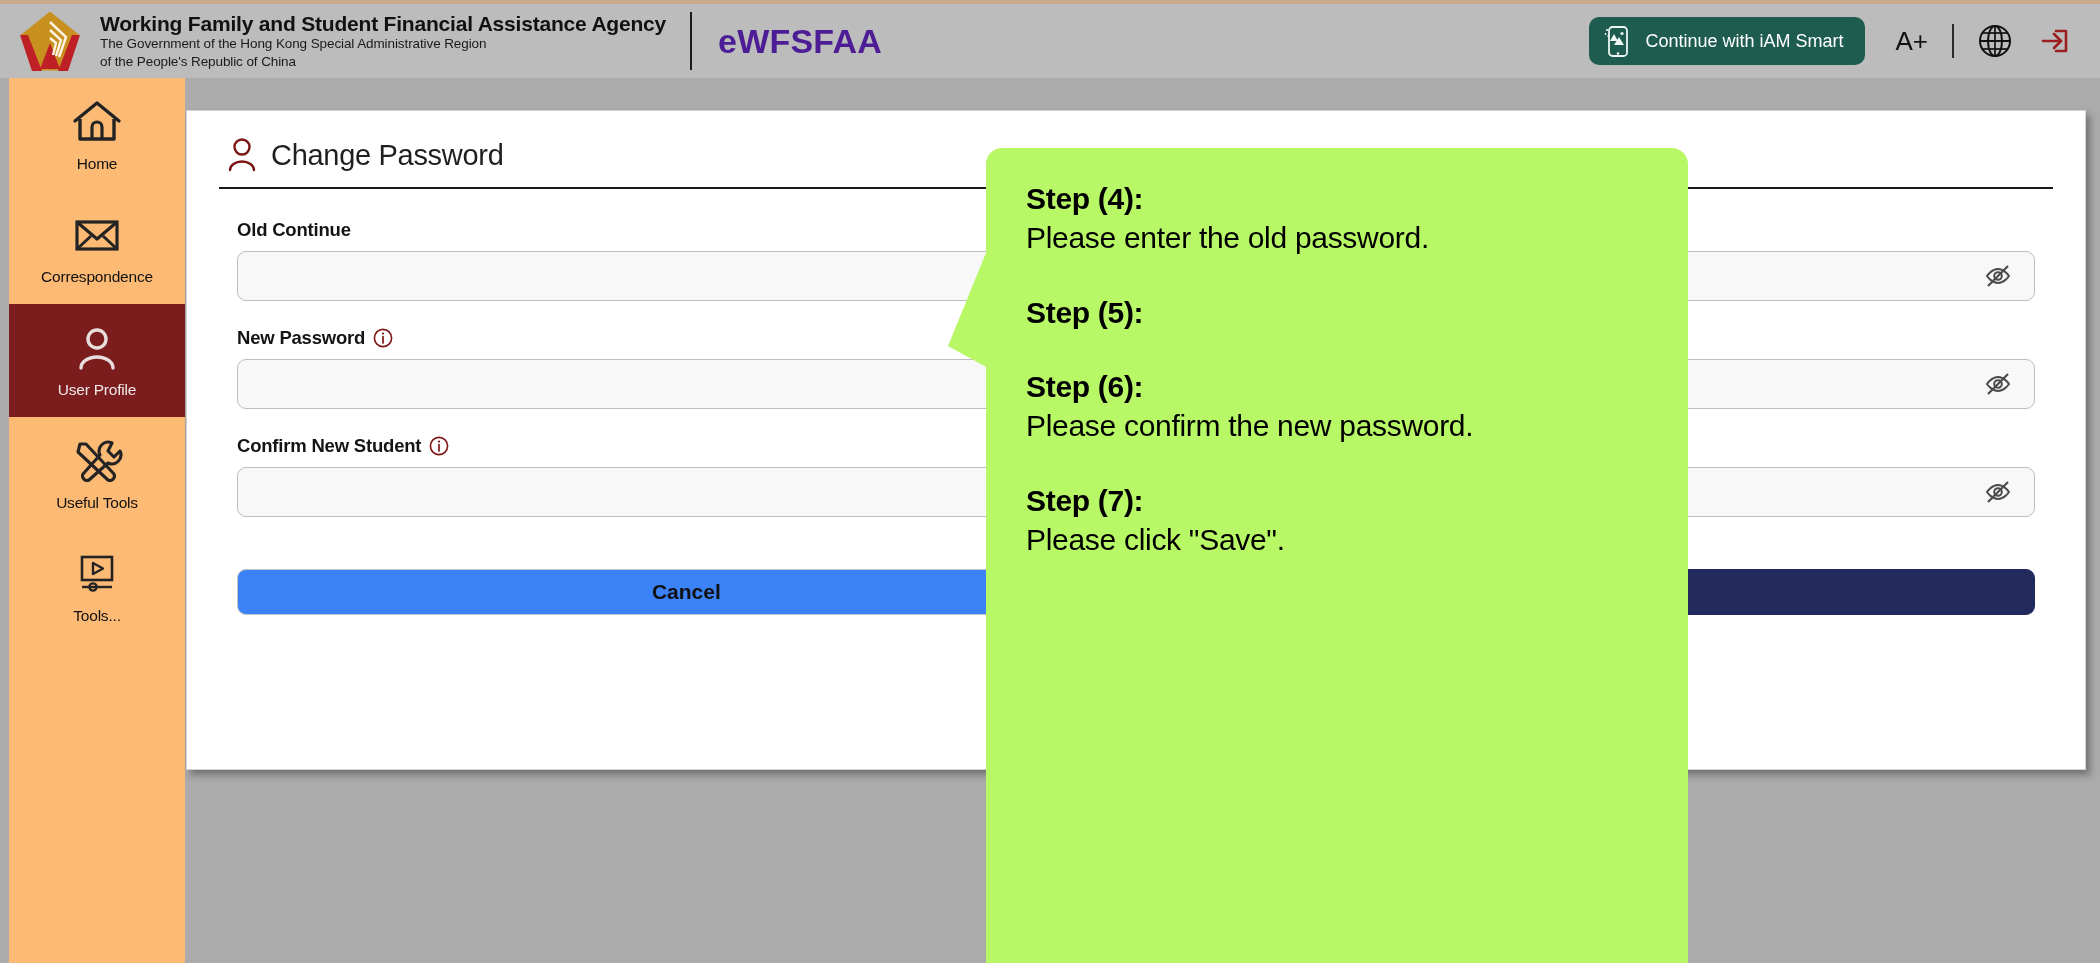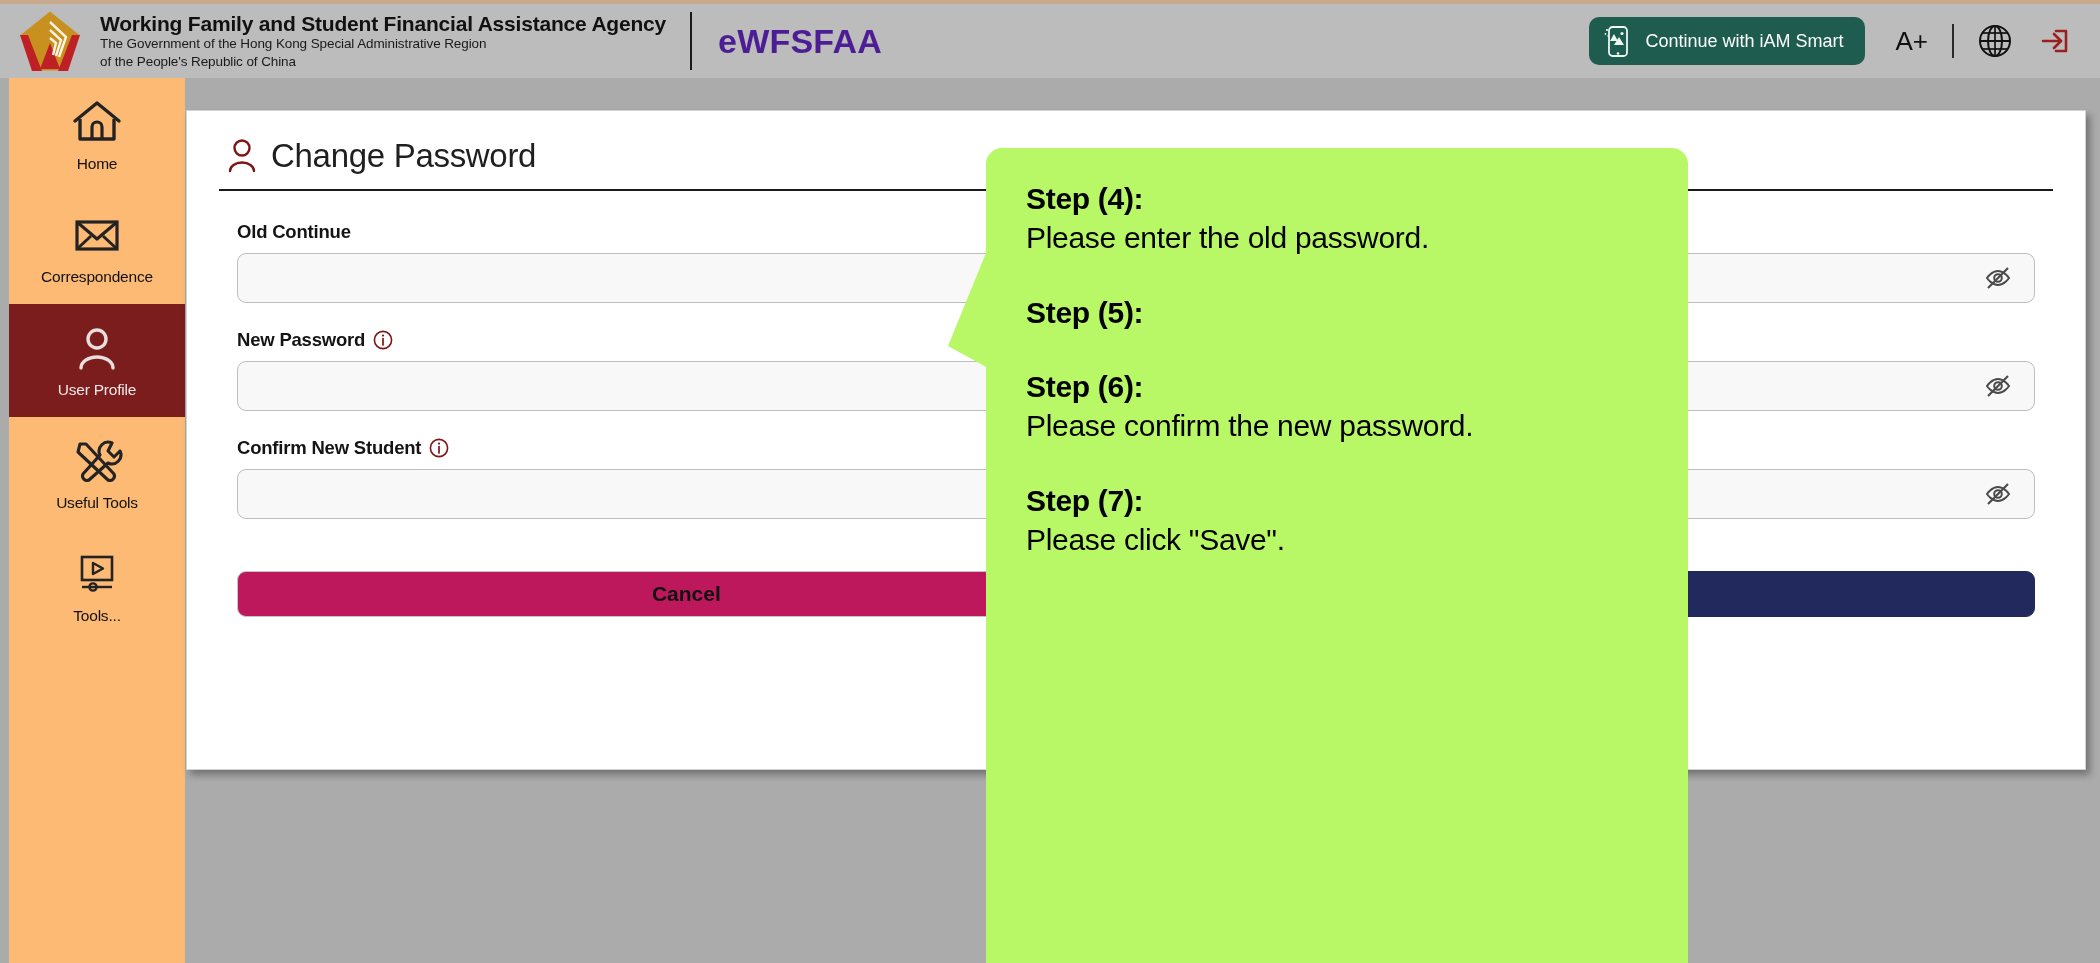--- a/index.html
+++ b/index.html
@@ -99,21 +99,21 @@
     border: 1px solid #d2d2d2;
     box-shadow: 4px 5px 7px rgba(0,0,0,0.33);
   }
 
   #card-header {
     display: flex; align-items: center; gap: 14px;
     padding: 26px 0 0 40px;
   }
   #person-icon { width: 30px; height: 36px; }
   #card-title {
-    font-size: 33px; color: #1f1f1f; font-weight: normal;
+    font-size: 29px; color: #1f1f1f; font-weight: normal;
     letter-spacing: -0.3px;
   }
   #title-rule {
     margin: 14px 32px 0 32px;
     height: 2px; background: #1a1a1a;
   }
 
   #form { padding: 30px 50px 0 50px; }
   .field-group { margin-bottom: 26px; }
   .field-label {
@@ -144,21 +144,21 @@
   #actions {
     display: flex; gap: 0; justify-content: space-between;
     padding: 26px 50px 0 50px;
   }
   .action-btn {
     width: 920px; height: 46px;
     border-radius: 9px; border: 1px solid #c4c4c4;
     font-size: 21px; font-weight: bold;
     cursor: pointer; font-family: "Liberation Sans", sans-serif;
   }
-  #cancel-button { background: #be185d; color: #111; }
+  #cancel-button { background: #3b82f6; color: #111; }
   #save-button {
     background: #22295c; color: #fff; border-color: #22295c;
     text-align: left; padding-left: 28px;
   }
 
   
   #callout {
     position: absolute; top: 70px; left: 810px;
     width: 702px; height: 833px;
     background: #b8f765;

